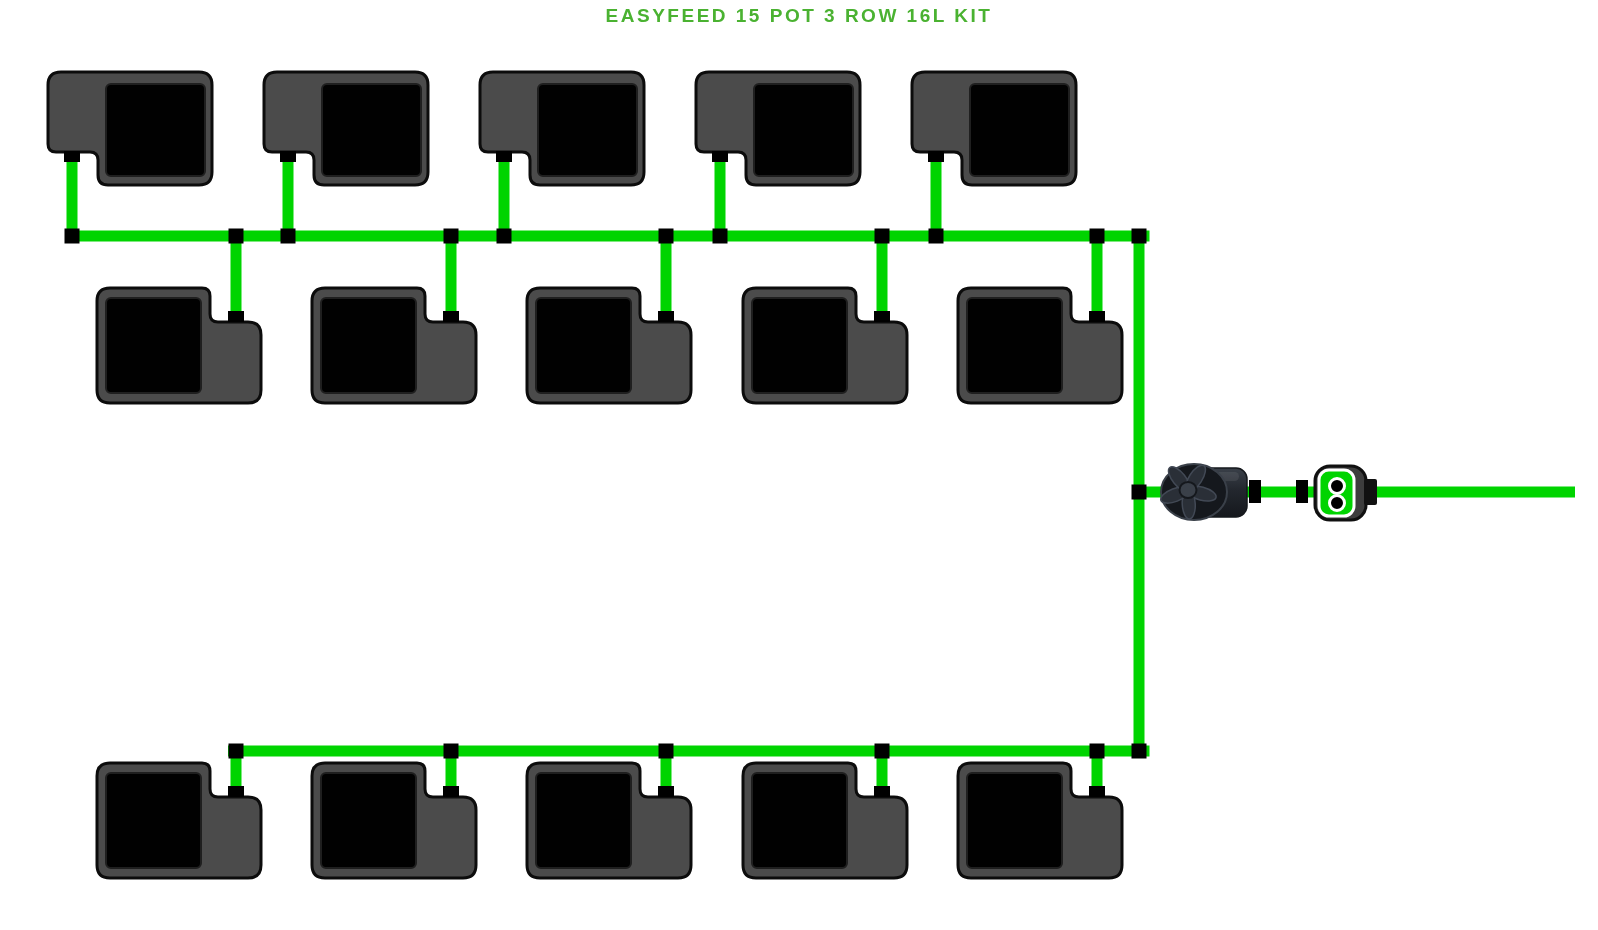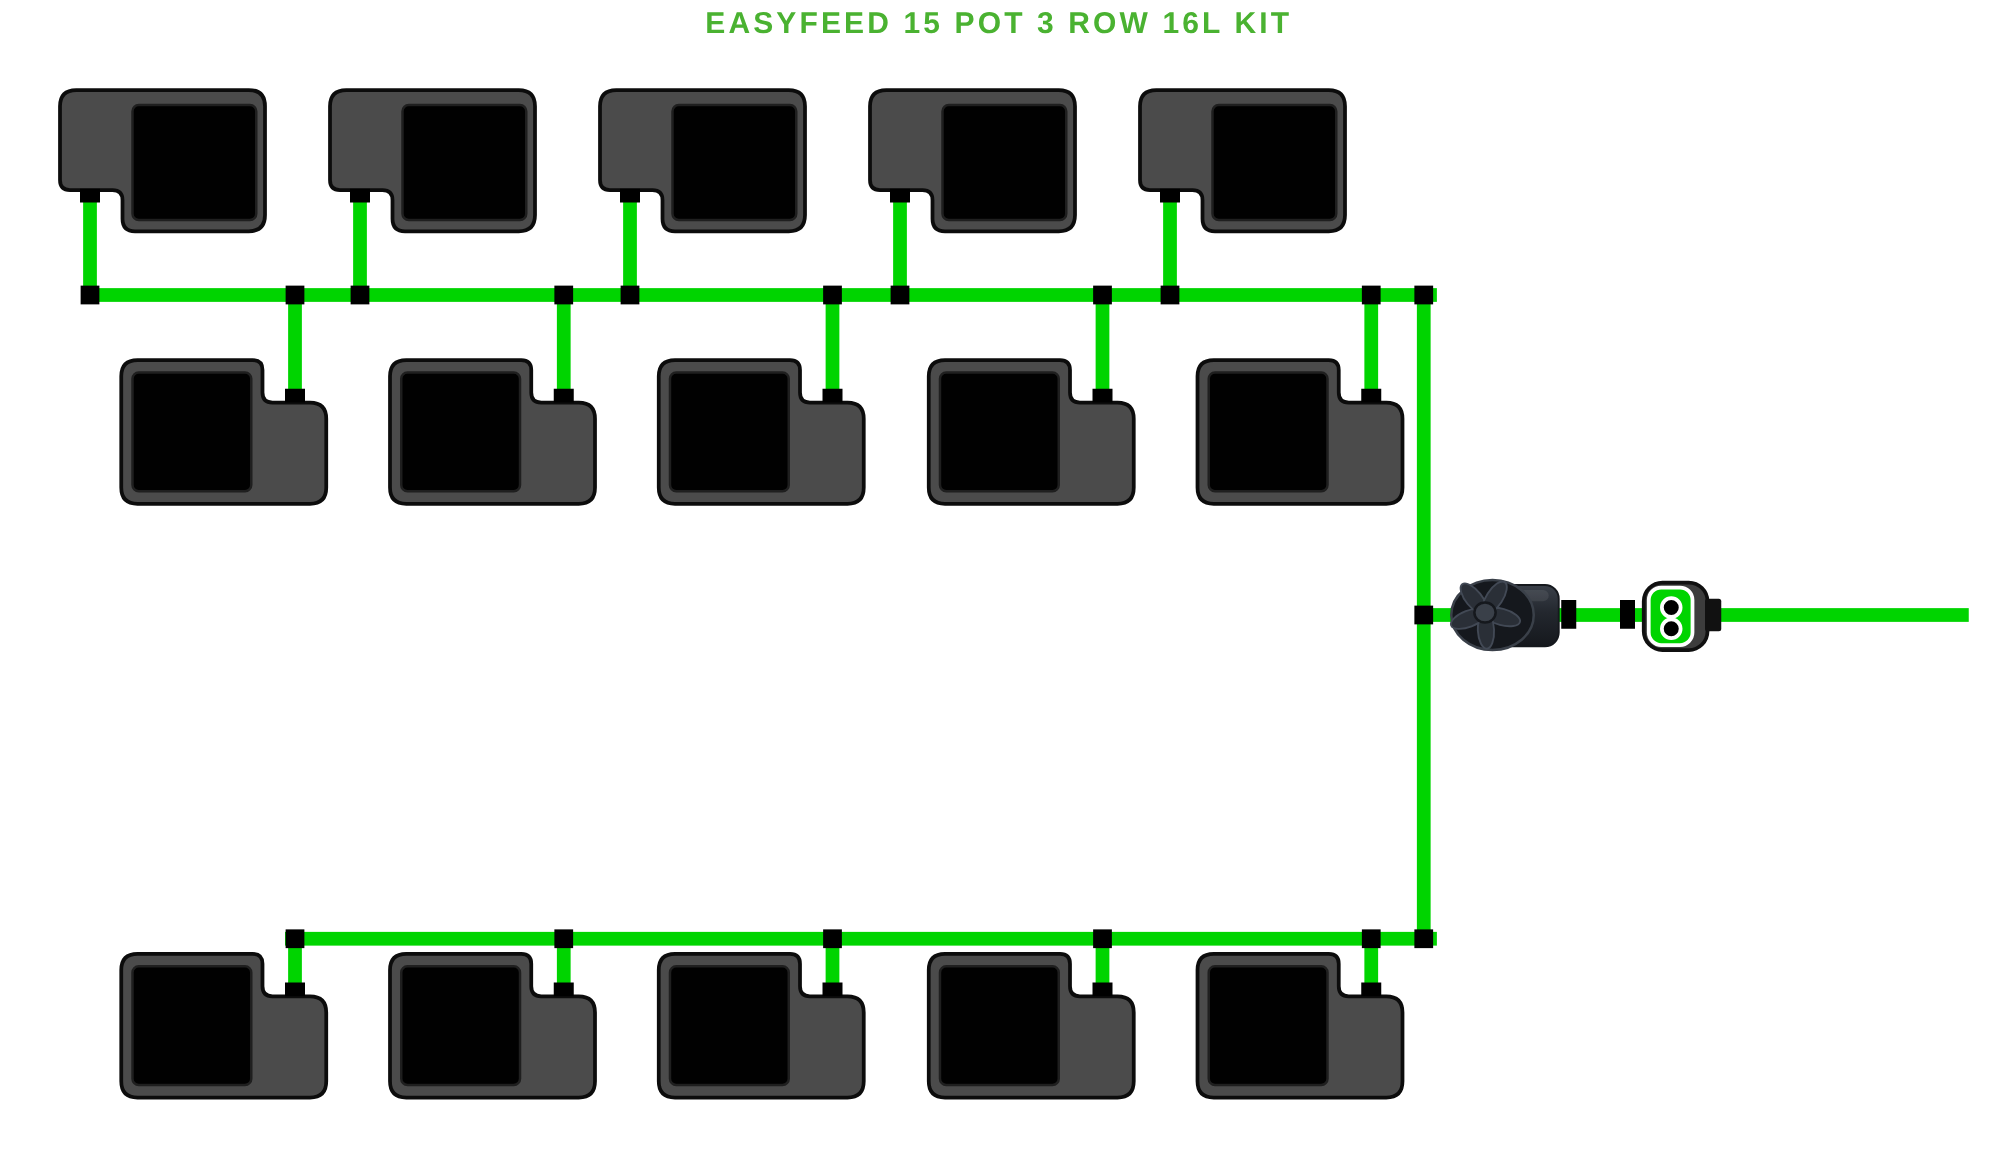--- a/index.html
+++ b/index.html
@@ -14,21 +14,21 @@
     height: 930px;
     background: #ffffff;
     overflow: hidden;
   }
   #kit-title {
     position: absolute;
     top: 5px;
     left: 0;
     width: 100%;
     text-align: center;
-    font-size: 24px;
+    font-size: 19px;
     font-weight: bold;
     letter-spacing: 2.5px;
     color: #4ab231;
     user-select: none;
   }
   #diagram {
     position: absolute;
     top: 0;
     left: 0;
   }

